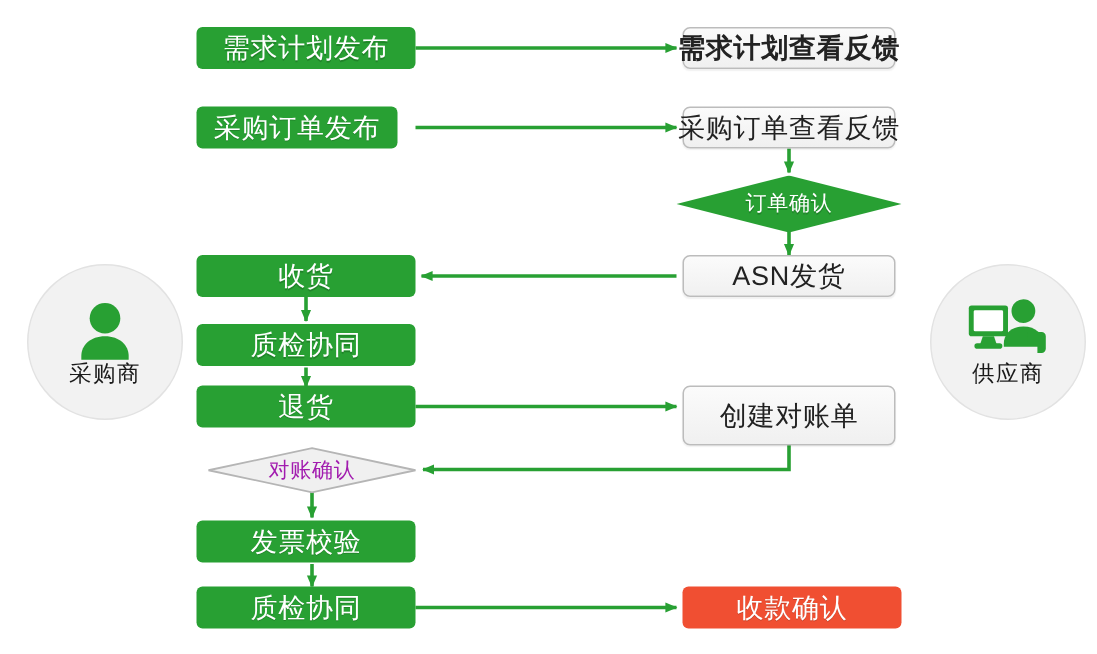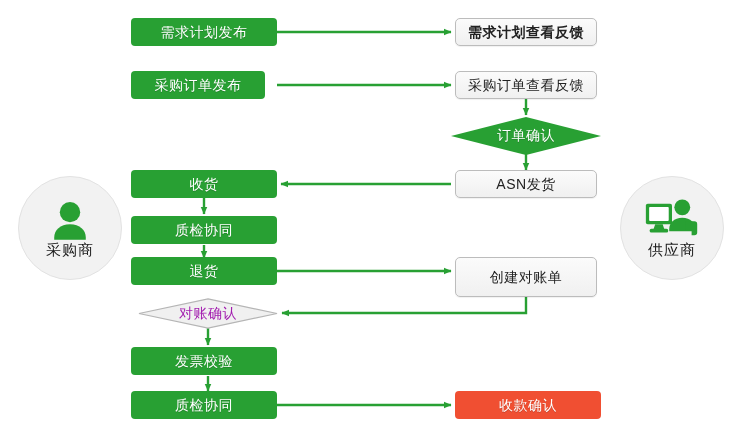--- a/index.html
+++ b/index.html
@@ -26,21 +26,21 @@
     height: 436px;
     pointer-events: none;
   }
   
   .node {
     position: absolute;
     box-sizing: border-box;
     display: flex;
     align-items: center;
     justify-content: center;
-    font-size: 14px;
+    font-size: 18px;
     line-height: 1;
     letter-spacing: 0.5px;
     white-space: nowrap;
   }
   .node.green {
     background: #28a033;
     color: #ffffff;
     border-radius: 4px;
     text-shadow: 0 1px 0 rgba(0,0,0,.18);
   }

